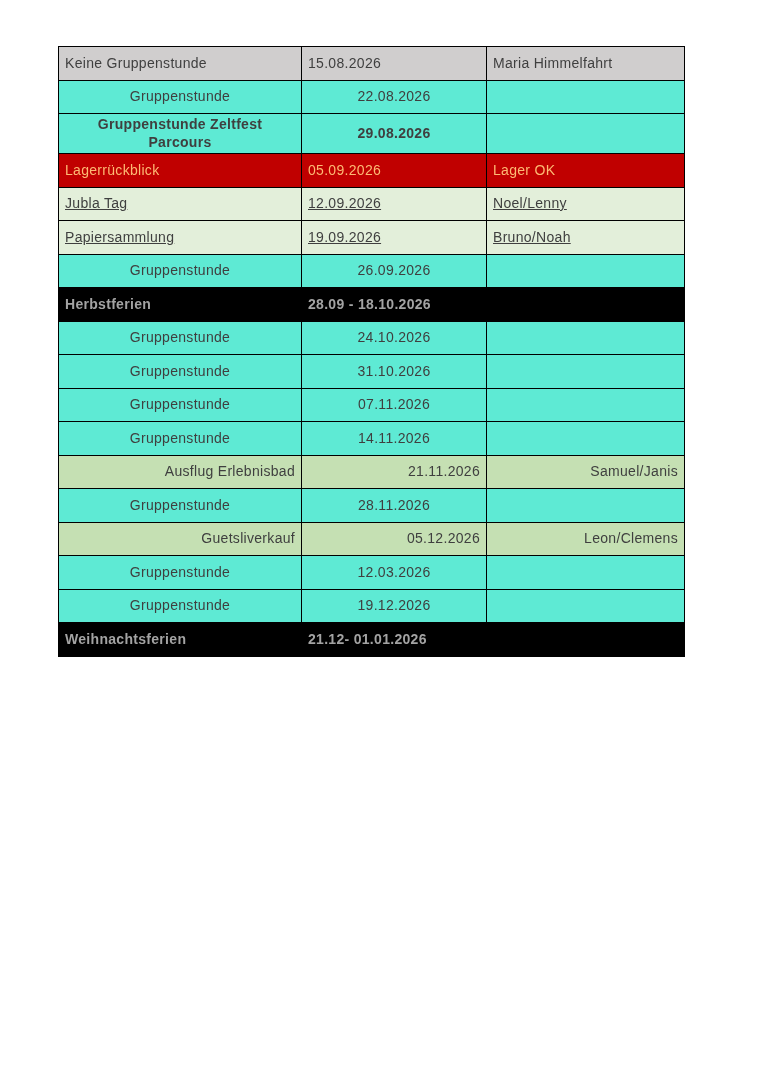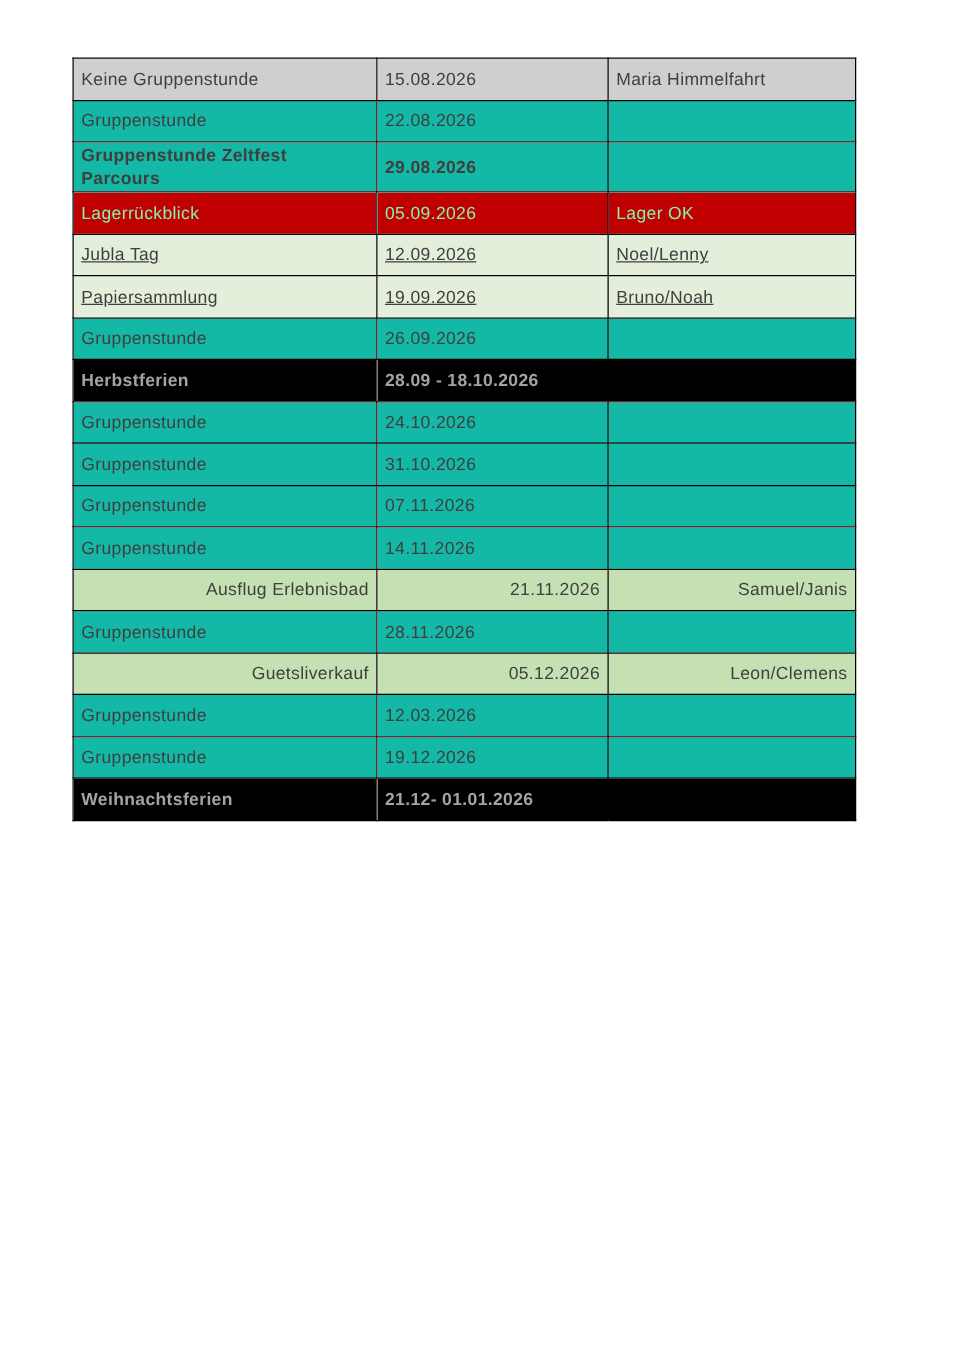--- a/index.html
+++ b/index.html
@@ -31,22 +31,22 @@
     padding: 2px 6px 2px 6px;
     vertical-align: middle;
     overflow: hidden;
     white-space: pre-line;
     line-height: 1.25;
   }
   tr.row { height: 33.5px; }
   tr.row.tall { height: 38px; font-weight: bold; }
 
   tr.style-gray td       { background: #d0cece; }
-  tr.style-white td      { background: #14b8a6; }
-  tr.style-red td        { background: #c00000; color: #86efac; }
+  tr.style-white td      { background: #5eead4; text-align: center; }
+  tr.style-red td        { background: #c00000; color: #fdba74; }
   tr.style-lightgreen td { background: #e3efda; text-decoration: underline; }
   tr.style-green td      { background: #c5e0b3; text-align: right; }
   tr.style-black td      { background: #000000; color: #a3a3a3; font-weight: bold; }
 </style>
 </head>
 <body>
 
 <div class="page">
   <table class="schedule">
     <colgroup>

